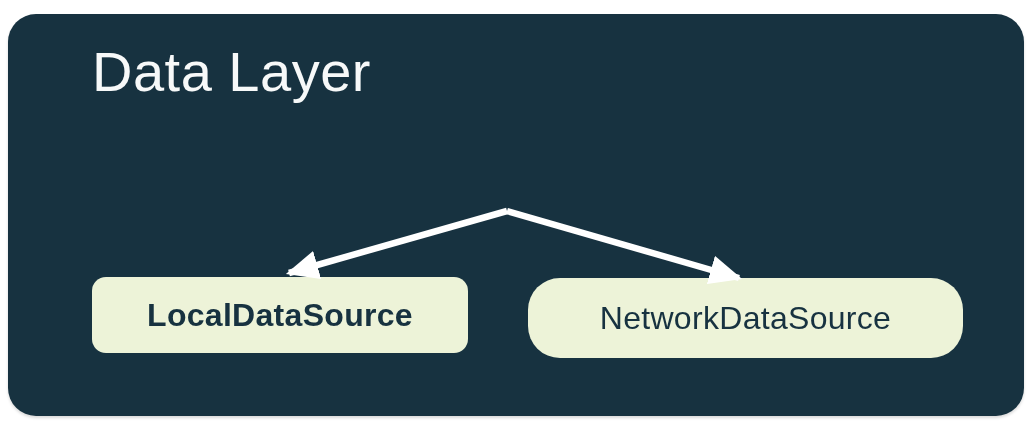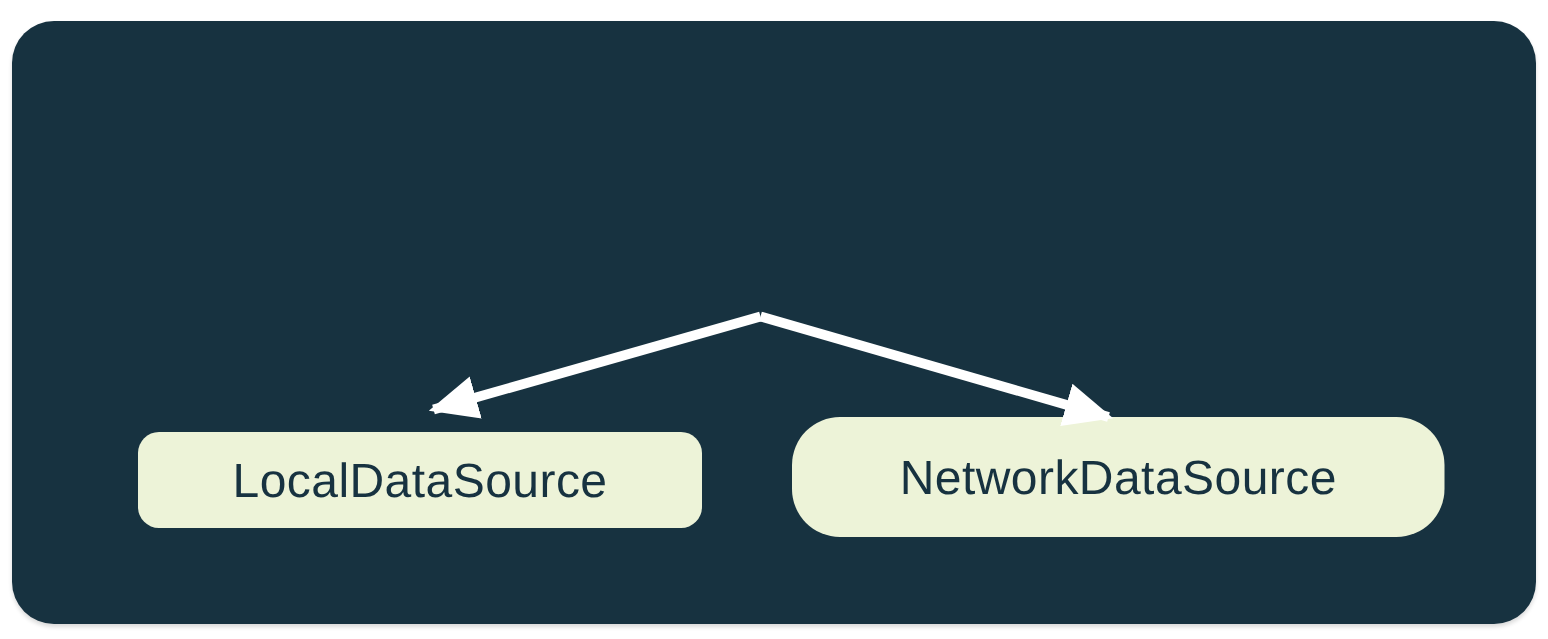--- a/index.html
+++ b/index.html
@@ -52,23 +52,24 @@
     white-space: nowrap;
   }
   .node-repository {
     left: 92px;
     top: 133px;
     width: 872px;
     height: 80px;
   }
   .node-local {
     left: 92px;
-    top: 288px;
+    top: 277px;
     width: 376px;
-    height: 64px;
+    height: 76px;
+    font-weight: bold;
   }
   .node-network {
     left: 528px;
     top: 278px;
     width: 435px;
     height: 80px;
     border-radius: 32px;
   }
   .arrows {
     position: absolute;
@@ -79,20 +80,21 @@
     pointer-events: none;
   }
 </style>
 </head>
 <body>
 
 <div class="canvas">
 
   <div class="container"></div>
 
+  <div class="title">Data Layer</div>
 
 
   <div class="node node-local">
     <span>LocalDataSource</span>
   </div>
 
   <div class="node node-network">
     <span>NetworkDataSource</span>
   </div>
 

